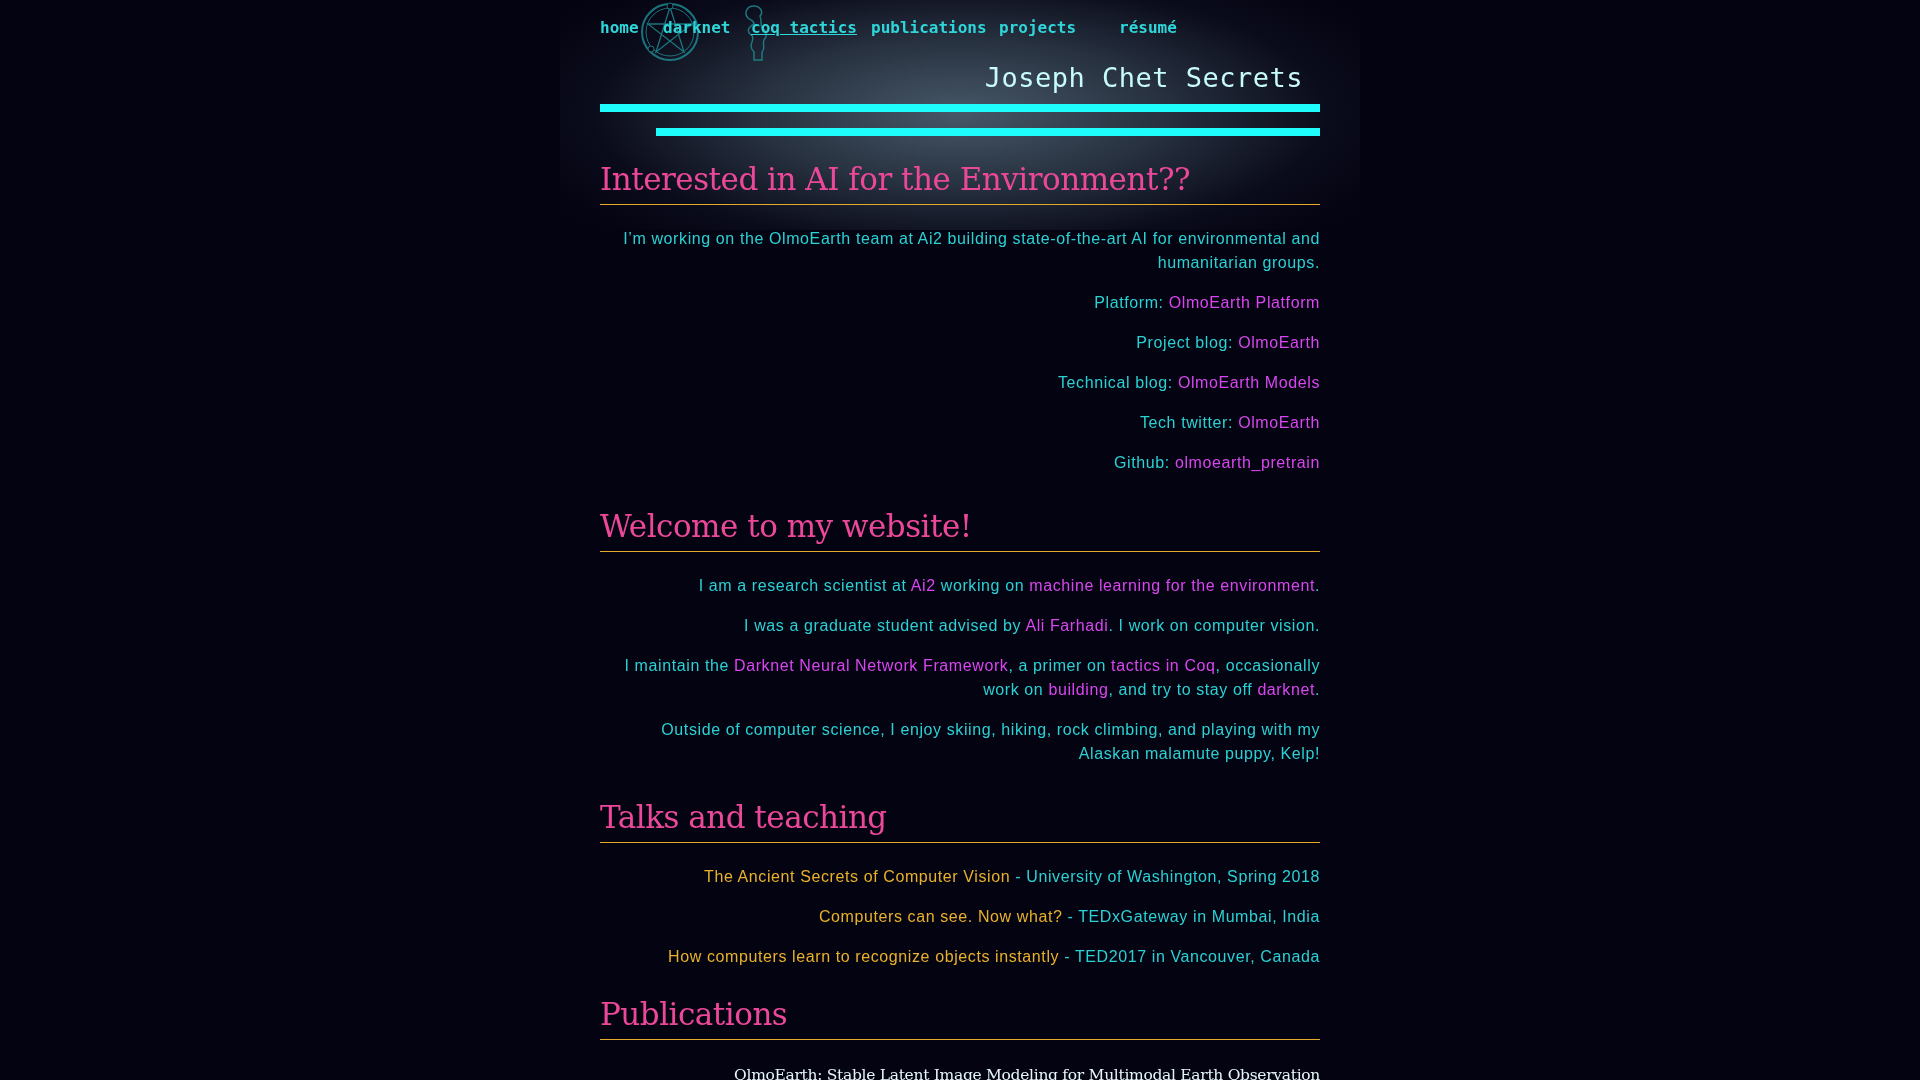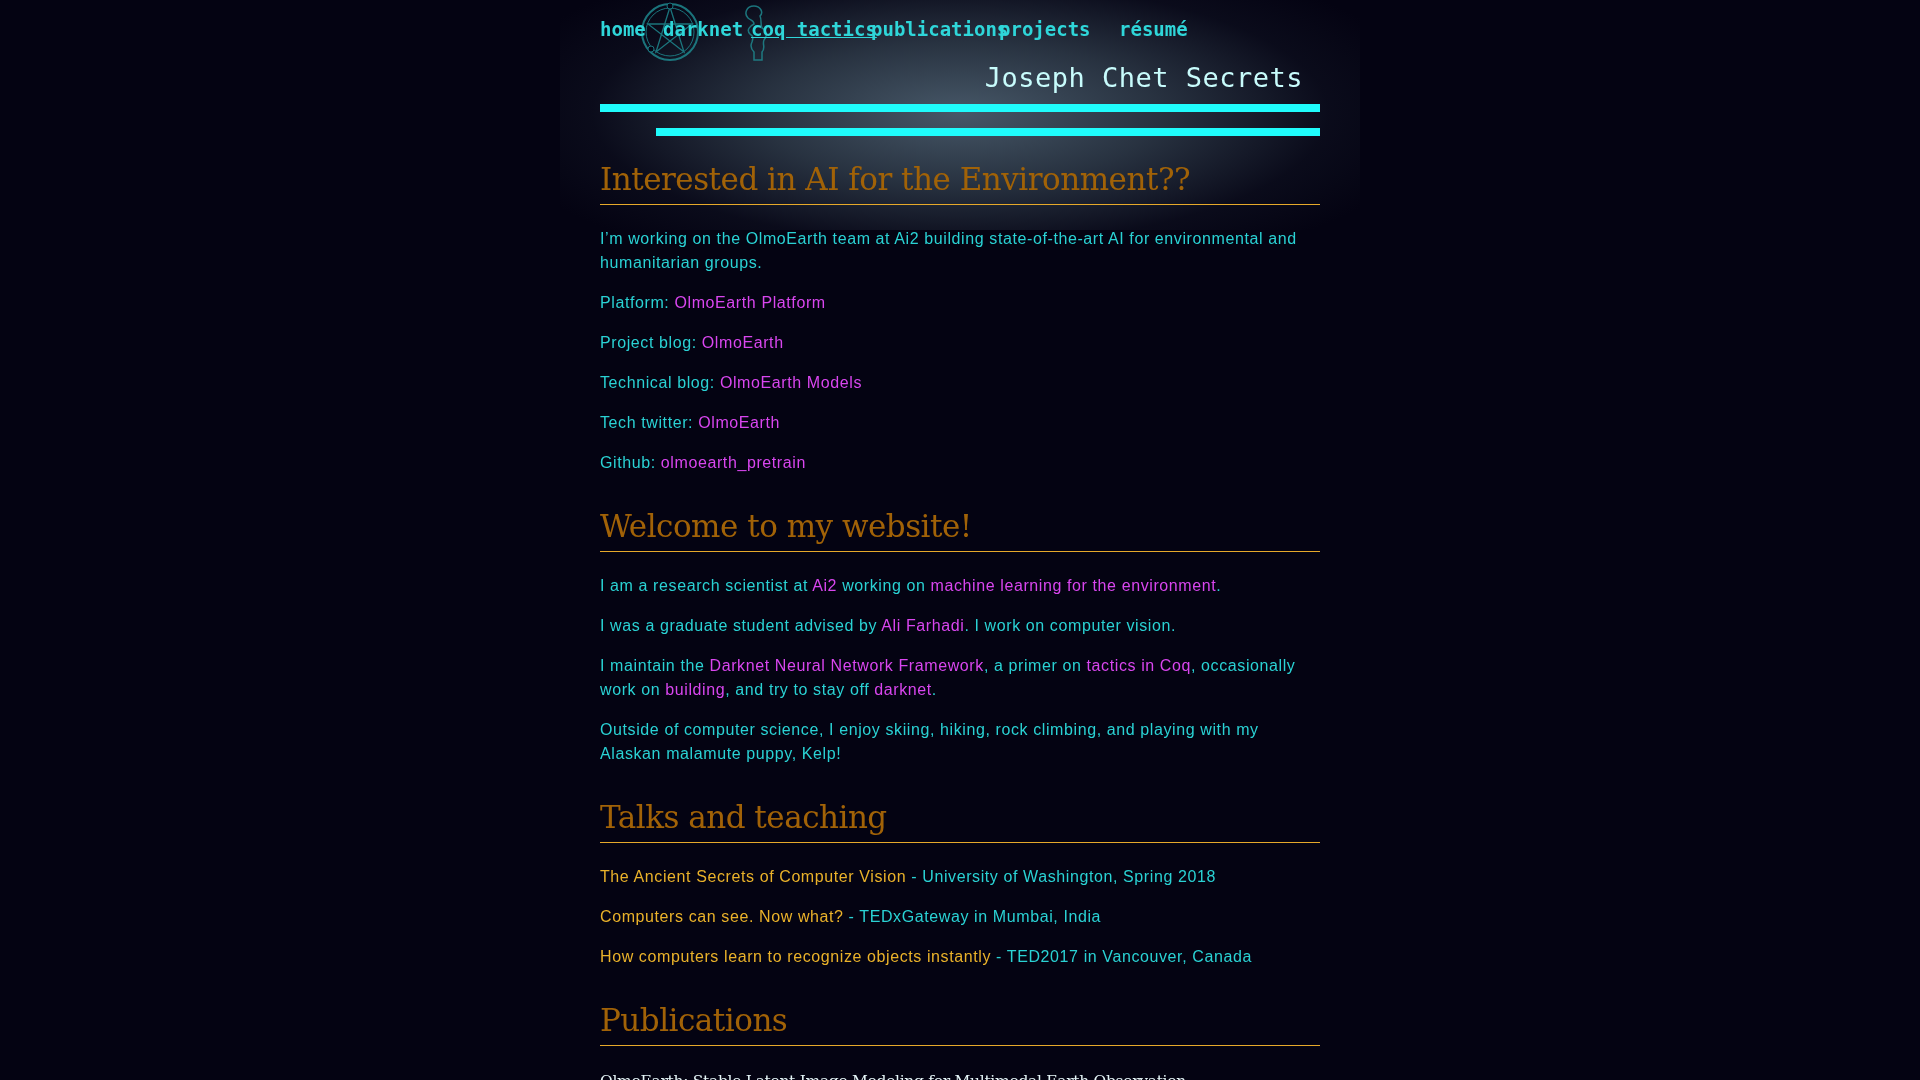--- a/index.html
+++ b/index.html
@@ -26,21 +26,21 @@
   .nav {
     position: absolute;
     left: 0; top: 18px;
     height: 20px;
     width: 720px;
   }
   .nav a {
     position: absolute;
     top: 0;
     font-family: "DejaVu Sans Mono", monospace;
-    font-size: 19px;
+    font-size: 16px;
     font-weight: bold;
     color: #2fd6d9;
     text-decoration: none;
     white-space: nowrap;
     z-index: 2;
   }
   .logo {
     position: absolute;
     z-index: 1;
     opacity: 0.8;
@@ -67,38 +67,38 @@
     background: #1ffcfc;
   }
   .content {
     position: absolute;
     left: 0; top: 158px;
     width: 720px;
   }
   h2 {
     font-family: "DejaVu Serif", serif;
     font-weight: normal;
-    color: #a16207;
+    color: #ec4899;
     font-size: 31px;
     margin: 0;
     padding-bottom: 4px;
     border-bottom: 1px solid #e6a92a;
     letter-spacing: -0.5px;
     line-height: 42px;
   }
   p {
     font-family: "Liberation Sans", sans-serif;
     font-size: 16px;
     line-height: 24px;
     color: #2ad2d4;
     margin: 0 0 16px 0;
     letter-spacing: 0.6px;
   }
   .sec { margin-bottom: 0; }
-  .sec-body { padding-top: 22px; }
+  .sec-body { padding-top: 22px; text-align: right; }
   a.lnk { color: #d946ef; text-decoration: none; }
   .talk-title { color: #eab22a; text-decoration: none; }
   .pub-title {
     font-family: "DejaVu Serif", serif;
     font-size: 15.5px;
     color: #e6f6f8;
     margin: 0;
     line-height: 22px;
     letter-spacing: -0.3px;
     white-space: nowrap;
@@ -156,21 +156,21 @@
         <p><span>I maintain the </span><a class="lnk">Darknet Neural Network Framework</a><span>, a primer on </span><a class="lnk">tactics in Coq</a><span>, occasionally work on </span><a class="lnk">building</a><span>, and try to stay off </span><a class="lnk">darknet</a><span>.</span></p>
         <p style="margin-bottom:30px;">Outside of computer science, I enjoy skiing, hiking, rock climbing, and playing with my Alaskan malamute puppy, Kelp!</p>
       </div>
     </div>
 
     <div class="sec">
       <h2>Talks and teaching</h2>
       <div class="sec-body">
         <p><a class="talk-title">The Ancient Secrets of Computer Vision</a><span> - University of Washington, Spring 2018</span></p>
         <p><a class="talk-title">Computers can see. Now what?</a><span> - TEDxGateway in Mumbai, India</span></p>
-        <p style="margin-bottom:30px;"><a class="talk-title">How computers learn to recognize objects instantly</a><span> - TED2017 in Vancouver, Canada</span></p>
+        <p style="margin-bottom:24px;"><a class="talk-title">How computers learn to recognize objects instantly</a><span> - TED2017 in Vancouver, Canada</span></p>
       </div>
     </div>
 
     <div class="sec">
       <h2>Publications</h2>
       <div class="sec-body" style="position:relative; padding-top:24px;">
         <div style="position:relative; height:60px;">
           <p class="pub-title">OlmoEarth: Stable Latent Image Modeling for Multimodal Earth Observation</p>
 
         </div>

